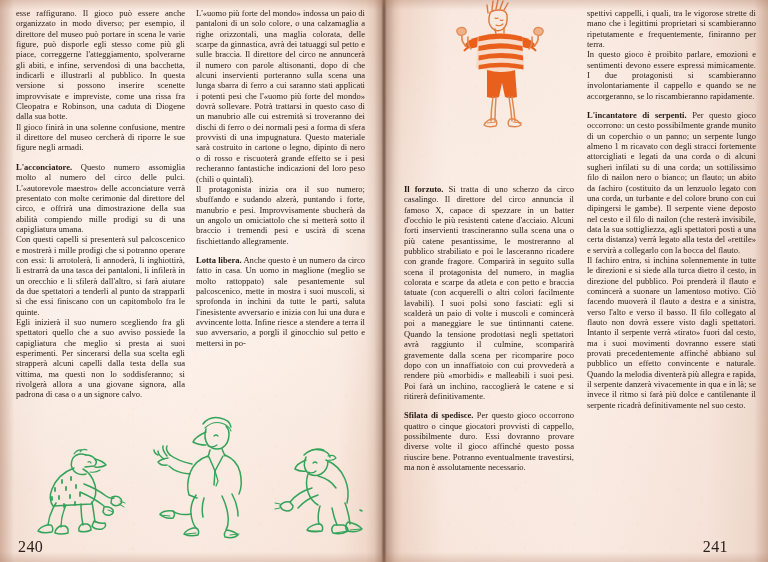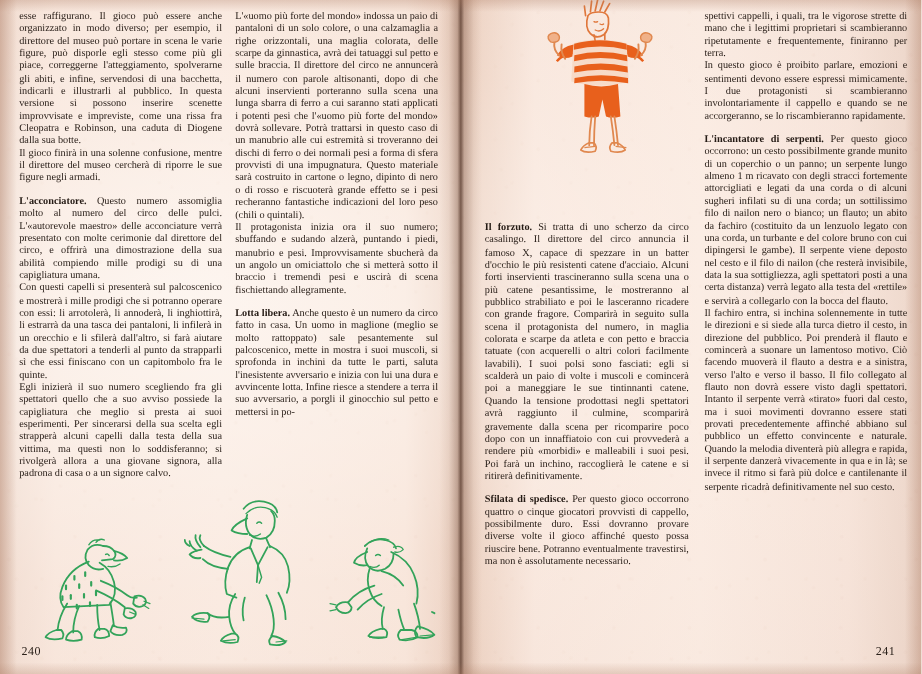--- a/index.html
+++ b/index.html
@@ -93,26 +93,26 @@
   .run-head { font-weight: bold; }
 
   #col1 { left: 16px;  top: 8px;  width: 169px; }
   #col2 { left: 196px; top: 8px;  width: 169px; }
   #col3 { left: 404px; top: 8px;  width: 170px; }
   #col4 { left: 587px; top: 8px;  width: 169px; }
 
   
   .folio {
     position: absolute;
-    font-size: 10px;
+    font-size: 16px;
     color: #2b211a;
     letter-spacing: .4px;
   }
   #folio-left  { left: 18px;  top: 538px; }
-  #folio-right { right: 22px; top: 538px; }
+  #folio-right { right: 40px; top: 538px; }
 
   
   .illus { position: absolute; pointer-events: none; }
   #illus-strongman { left: 430px; top: -4px; width: 140px; height: 140px; }
   #illus-wrestlers { left: 8px; top: 398px; width: 370px; height: 150px; }
 
   .illus svg { display: block; width: 100%; height: 100%; }
 </style>
 </head>
 <body>
@@ -125,21 +125,21 @@
   <div class="col" id="col1">
     <p>esse raffigurano. Il gioco può essere anche organizzato in modo diverso; per esempio, il direttore del museo può portare in scena le varie figure, può disporle egli stesso come più gli piace, correggerne l'atteggiamento, spolverarne gli abiti, e infine, servendosi di una bacchetta, indicarli e illustrarli al pubblico. In questa versione si possono inserire scenette improvvisate e impreviste, come una rissa fra Cleopatra e Robinson, una caduta di Diogene dalla sua botte.</p>
     <p>Il gioco finirà in una solenne confusione, mentre il direttore del museo cercherà di riporre le sue figure negli armadi.</p>
     <p class="gap"><span class="run-head">L'acconciatore.</span> <span>Questo numero assomiglia molto al numero del circo delle pulci. L'«autorevole maestro» delle acconciature verrà presentato con molte cerimonie dal direttore del circo, e offrirà una dimostrazione della sua abilità compiendo mille prodigi su di una capigliatura umana.</span></p>
     <p>Con questi capelli si presenterà sul palcoscenico e mostrerà i mille prodigi che si potranno operare con essi: li arrotolerà, li annoderà, li inghiottirà, li estrarrà da una tasca dei pantaloni, li infilerà in un orecchio e li sfilerà dall'altro, si farà aiutare da due spettatori a tenderli al punto da strapparli sì che essi finiscano con un capitombolo fra le quinte.</p>
     <p>Egli inizierà il suo numero scegliendo fra gli spettatori quello che a suo avviso possiede la capigliatura che meglio si presta ai suoi esperimenti. Per sincerarsi della sua scelta egli strapperà alcuni capelli dalla testa della sua vittima, ma questi non lo soddisferanno; si rivolgerà allora a una giovane signora, alla padrona di casa o a un signore calvo.</p>
   </div>
 
   <div class="col" id="col2">
     <p>L'«uomo più forte del mondo» indossa un paio di pantaloni di un solo colore, o una calzamaglia a righe orizzontali, una maglia colorata, delle scarpe da ginnastica, avrà dei tatuaggi sul petto e sulle braccia. Il direttore del circo ne annuncerà il numero con parole altisonanti, dopo di che alcuni inservienti porteranno sulla scena una lunga sbarra di ferro a cui saranno stati applicati i potenti pesi che l'«uomo più forte del mondo» dovrà sollevare. Potrà trattarsi in questo caso di un manubrio alle cui estremità si troveranno dei dischi di ferro o dei normali pesi a forma di sfera provvisti di una impugnatura. Questo materiale sarà costruito in cartone o legno, dipinto di nero o di rosso e riscuoterà grande effetto se i pesi recheranno fantastiche indicazioni del loro peso (chili o quintali).</p>
-    <p>Il protagonista inizia ora il suo numero; sbuffando e sudando alzerà, puntando i piedi, manubrio e pesi. Improvvisamente sbucherà da un angolo un omiciattolo che si metterà sotto il braccio i tremendi pesi e uscirà di scena fischiettando allegramente.</p>
+    <p>Il protagonista inizia ora il suo numero; sbuffando e sudando alzerà, puntando i forte, manubrio e pesi. Improvvisamente sbucherà da un angolo un omiciattolo che si metterà sotto il braccio i tremendi pesi e uscirà di scena fischiettando allegramente.</p>
     <p class="gap"><span class="run-head">Lotta libera.</span> <span>Anche questo è un numero da circo fatto in casa. Un uomo in maglione (meglio se molto rattoppato) sale pesantemente sul palcoscenico, mette in mostra i suoi muscoli, si sprofonda in inchini da tutte le parti, saluta l'inesistente avversario e inizia con lui una dura e avvincente lotta. Infine riesce a stendere a terra il suo avversario, a porgli il ginocchio sul petto e mettersi in po-</span></p>
   </div>
 
   <div class="col" id="col3">
     <div style="height:167px"></div>
     <p class="gap"><span class="run-head">Il forzuto.</span> <span>Si tratta di uno scherzo da circo casalingo. Il direttore del circo annuncia il famoso X, capace di spezzare in un batter d'occhio le più resistenti catene d'acciaio. Alcuni forti inservienti trascineranno sulla scena una o più catene pesantissime, le mostreranno al pubblico strabiliato e poi le lasceranno ricadere con grande fragore. Comparirà in seguito sulla scena il protagonista del numero, in maglia colorata e scarpe da atleta e con petto e braccia tatuate (con acquerelli o altri colori facilmente lavabili). I suoi polsi sono fasciati: egli si scalderà un paio di volte i muscoli e comincerà poi a maneggiare le sue tintinnanti catene. Quando la tensione prodottasi negli spettatori avrà raggiunto il culmine, scomparirà gravemente dalla scena per ricomparire poco dopo con un innaffiatoio con cui provvederà a rendere più «morbidi» e malleabili i suoi pesi. Poi farà un inchino, raccoglierà le catene e si ritirerà definitivamente.</span></p>
     <p class="gap"><span class="run-head">Sfilata di spedisce.</span> <span>Per questo gioco occorrono quattro o cinque giocatori provvisti di cappello, possibilmente duro. Essi dovranno provare diverse volte il gioco affinché questo possa riuscire bene. Potranno eventualmente travestirsi, ma non è assolutamente necessario.</span></p>
   </div>
 
   <div class="col" id="col4">

